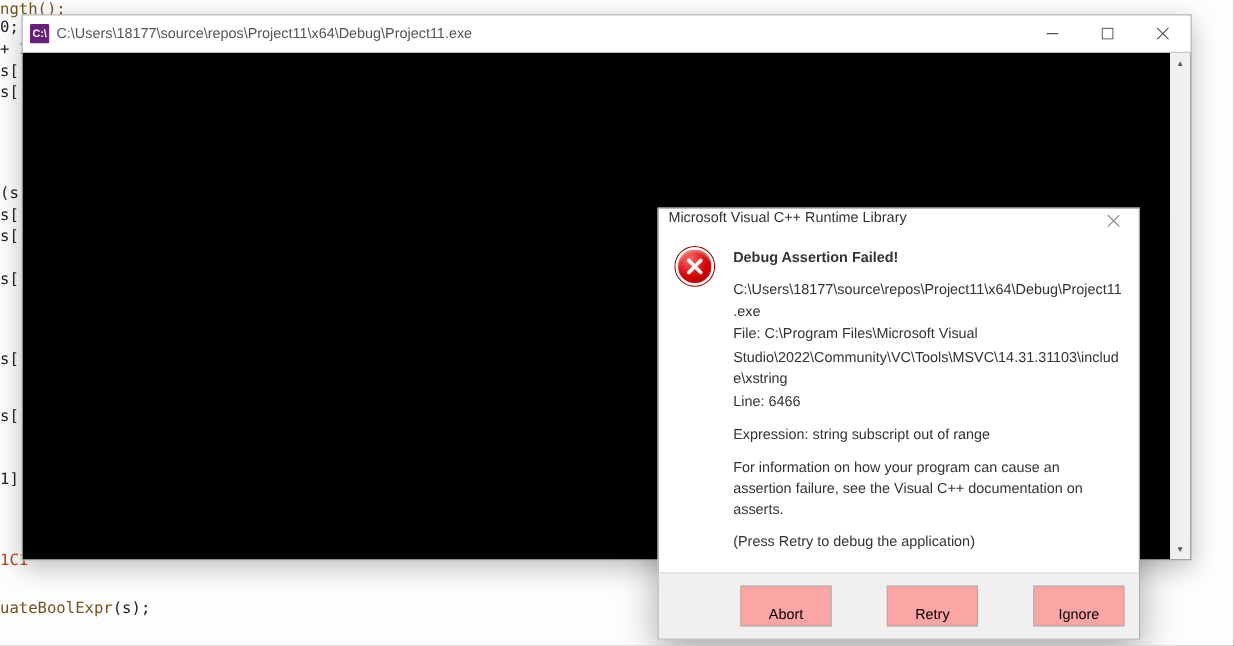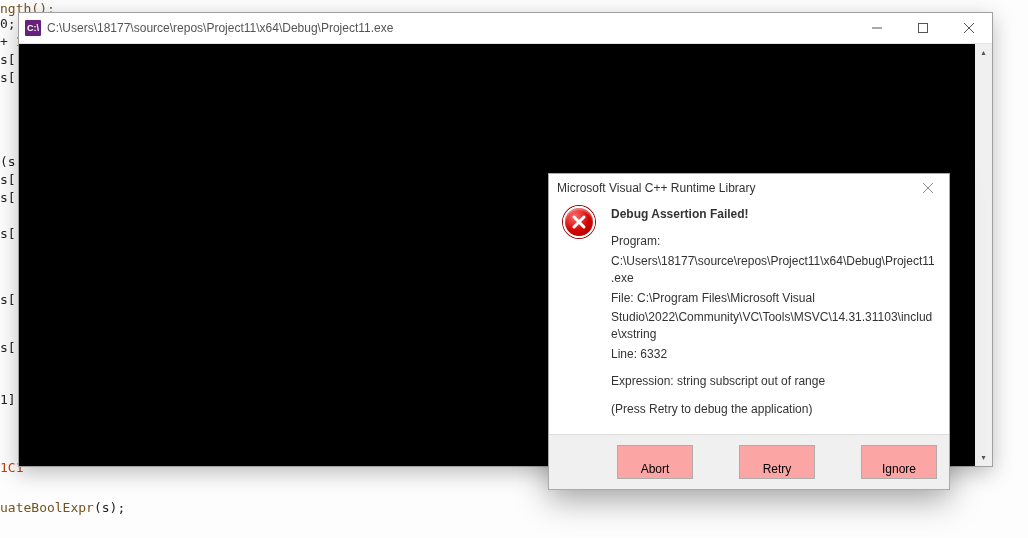--- a/index.html
+++ b/index.html
@@ -42,21 +42,21 @@
   .console-scroll .thumb-up { top:0; } .console-scroll .thumb-down { bottom:0; }
 
   
   .dlg {
     position: absolute; left: 548px; top: 173px; width: 402px;
     background: #fff; border: 1px solid #aaa;
     box-shadow: 0 10px 30px rgba(0,0,0,.35);
     display: flex; flex-direction: column;
     font-size: 12px; color: #333;
   }
-  .dlg-titlebar { height: 28px; display: flex; align-items: center; padding: 0 8px; }
+  .dlg-titlebar { height: 28px; display: flex; padding: 0 8px; }
   .dlg-title { flex: 1; font-size: 12px; color: #333; }
   .dlg-close { width: 26px; height: 20px; display:flex; align-items:center; justify-content:center; cursor:pointer; }
   .dlg-close svg { width:10px; height:10px; stroke:#888; stroke-width:1; fill:none; }
   .dlg-body { display: flex; padding: 4px 14px 14px 14px; gap: 12px; }
   .dlg-iconcol { width: 36px; flex: 0 0 36px; }
   .dlg-icon {
     width: 32px; height: 32px; border-radius: 50%;
     background: radial-gradient(circle at 35% 30%, #ff6a6a 0%, #d10000 55%, #a00 100%);
     border: 2px solid #fff; box-shadow: 0 0 0 1px #900, inset 0 2px 2px rgba(255,255,255,.4);
     display:flex; align-items:center; justify-content:center;
@@ -146,26 +146,26 @@
       <div class="dlg-iconcol">
         <div class="dlg-icon">
           <svg viewBox="0 0 16 16">
               <line x1="3" y1="3" x2="13" y2="13"></line>
               <line x1="13" y1="3" x2="3" y2="13"></line>
             </svg>
         </div>
       </div>
       <div class="dlg-text">
         <p class="bold">Debug Assertion Failed!</p>
-        <p>Program:</p>
         <p>C:\Users\18177\source\repos\Project11\x64\Debug\Project11.exe</p>
         <p>File: C:\Program Files\Microsoft Visual</p>
         <p>Studio\2022\Community\VC\Tools\MSVC\14.31.31103\include\xstring</p>
-        <p>Line: 6332</p>
+        <p>Line: 6466</p>
         <p class="gap">Expression: string subscript out of range</p>
+        <p class="gap">For information on how your program can cause an assertion failure, see the Visual C++ documentation on asserts.</p>
         <p class="gap">(Press Retry to debug the application)</p>
       </div>
     </div>
     <div class="dlg-btnrow">
       <button class="dlg-btn">Abort</button>
       <button class="dlg-btn">Retry</button>
       <button class="dlg-btn">Ignore</button>
     </div>
   </div>
 

